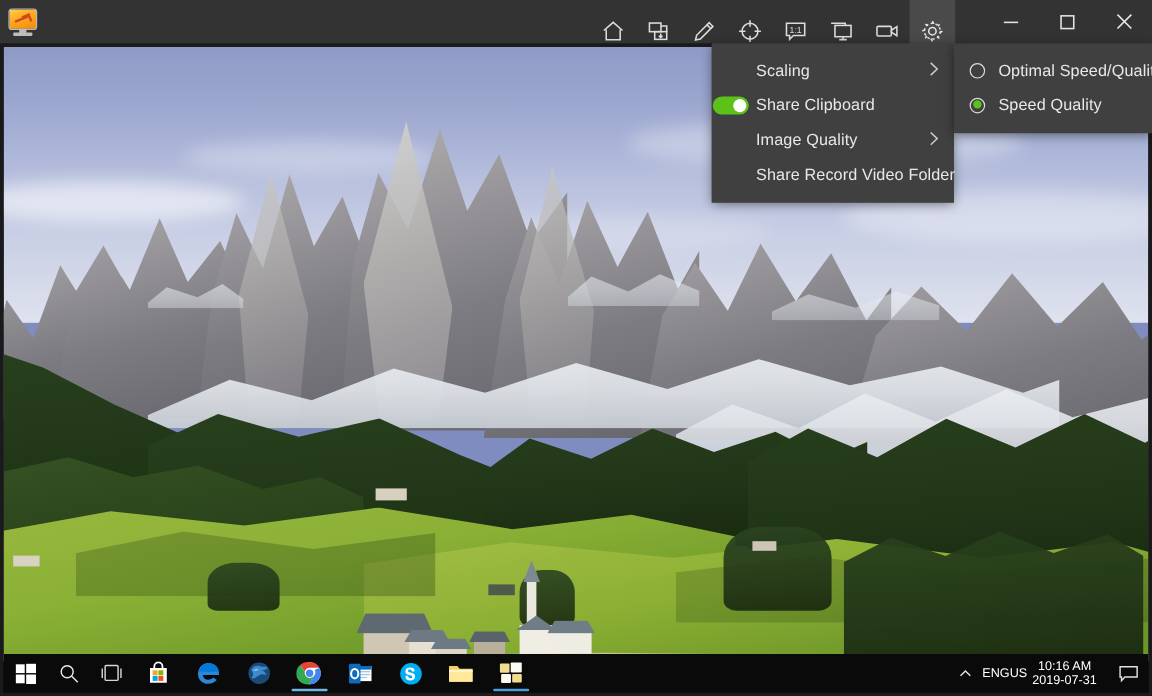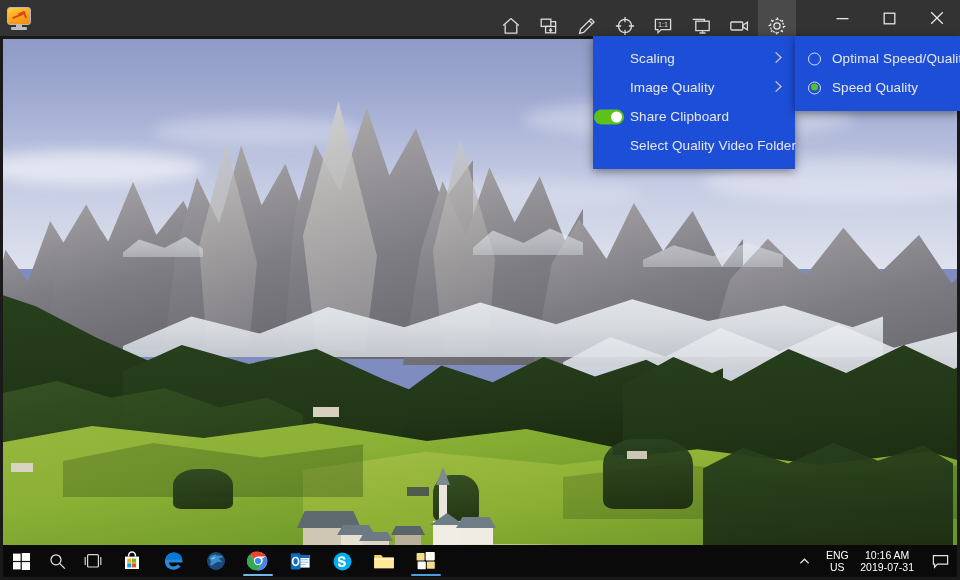--- a/index.html
+++ b/index.html
@@ -186,21 +186,21 @@
     position: absolute;
     background: linear-gradient(170deg, #9ab93f 0%, #8ab035 40%, #6f9a2a 75%, #5a841f 100%);
   }
 
   
   .bldg { position: absolute; }
 
   
   .menu-panel {
     position: absolute;
-    background: #1d4ed8;
+    background: #404040;
     z-index: 60;
     box-shadow: 0 2px 9px rgba(0,0,0,0.45);
   }
   .menu-main {
     left: 593px; top: 36px;
     width: 202px;
     padding: 8px 0 9px 0;
   }
   .menu-sub {
     left: 795px; top: 36px;
@@ -302,21 +302,20 @@
   }
   .tray-chev {
     width: 24px; height: 32px;
     display: flex; align-items: center; justify-content: center;
     cursor: pointer;
   }
   .tray-lang {
     width: 42px;
     height: 32px;
     display: flex;
-    flex-direction: column;
     align-items: center;
     justify-content: center;
     color: #fff;
     font-size: 10.5px;
     line-height: 12px;
     cursor: pointer;
   }
   .tray-clock {
     height: 32px;
     padding: 0 9px 0 2px;
@@ -701,37 +700,37 @@
     <div class="menu-item">
       <span class="mi-label">Scaling</span>
       <span class="chev">
         <svg width="9" height="13" viewBox="0 0 9 13" fill="none" stroke="#c9c9c9" stroke-width="1.3">
           <path d="M1.6 1.4 L7.0 6.5 L1.6 11.6"></path>
         </svg>
       </span>
     </div>
 
     <div class="menu-item">
+      <span class="toggle">
+        <span class="knob"></span>
+      </span>
+      <span class="mi-label">Share Clipboard</span>
+    </div>
+
+    <div class="menu-item">
       <span class="mi-label">Image Quality</span>
       <span class="chev">
         <svg width="9" height="13" viewBox="0 0 9 13" fill="none" stroke="#c9c9c9" stroke-width="1.3">
           <path d="M1.6 1.4 L7.0 6.5 L1.6 11.6"></path>
         </svg>
       </span>
     </div>
 
     <div class="menu-item">
-      <span class="toggle">
-        <span class="knob"></span>
-      </span>
-      <span class="mi-label">Share Clipboard</span>
-    </div>
-
-    <div class="menu-item">
-      <span class="mi-label">Select Quality Video Folder</span>
+      <span class="mi-label">Share Record Video Folder</span>
     </div>
   </div>
 
   <div class="menu-panel menu-sub">
 
 
     <div class="menu-item">
       <span class="radio"></span>
       <span class="mi-label">Optimal Speed/Quality</span>
     </div>

